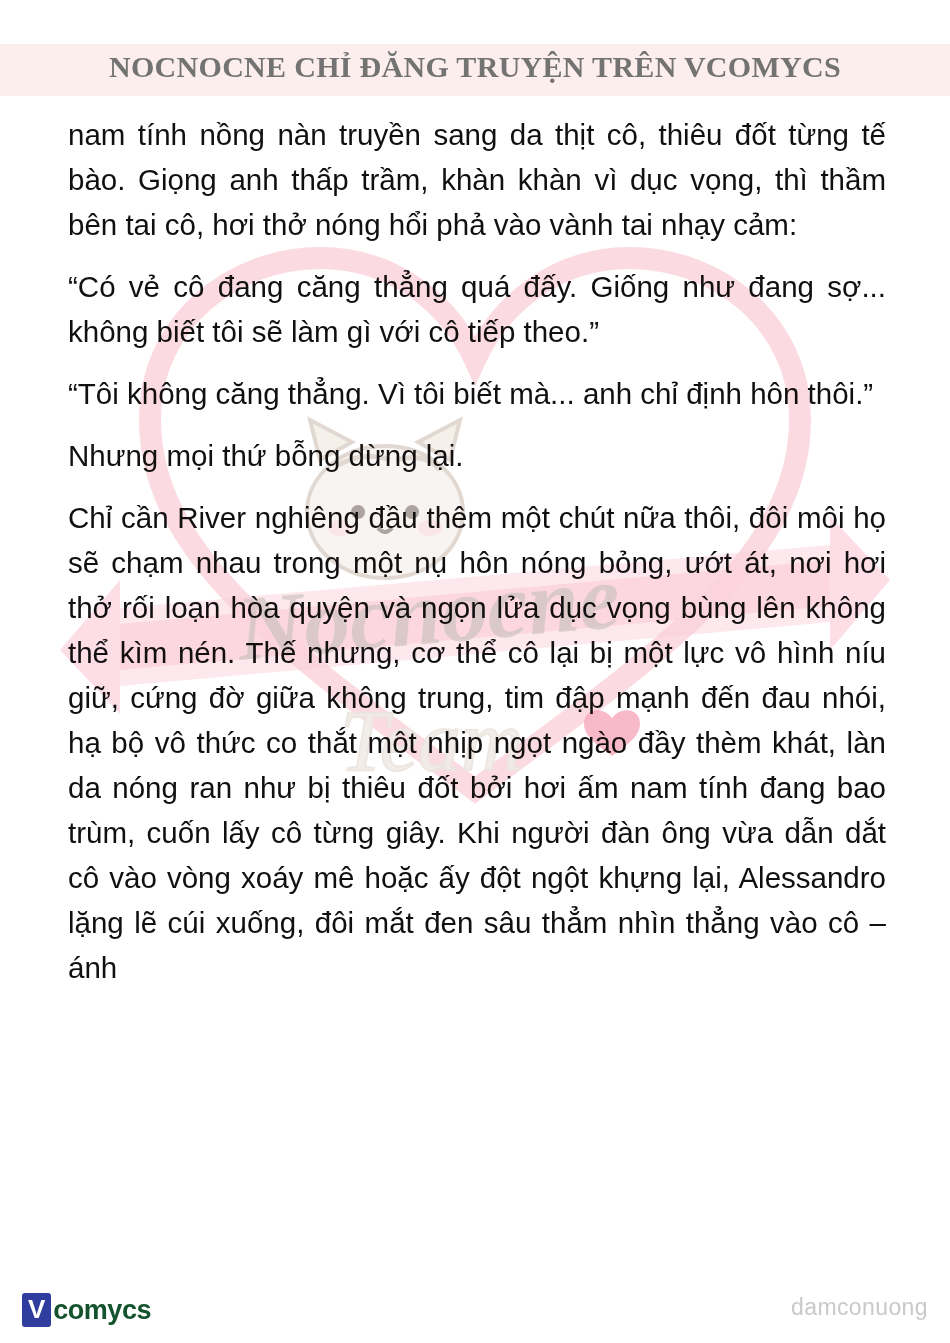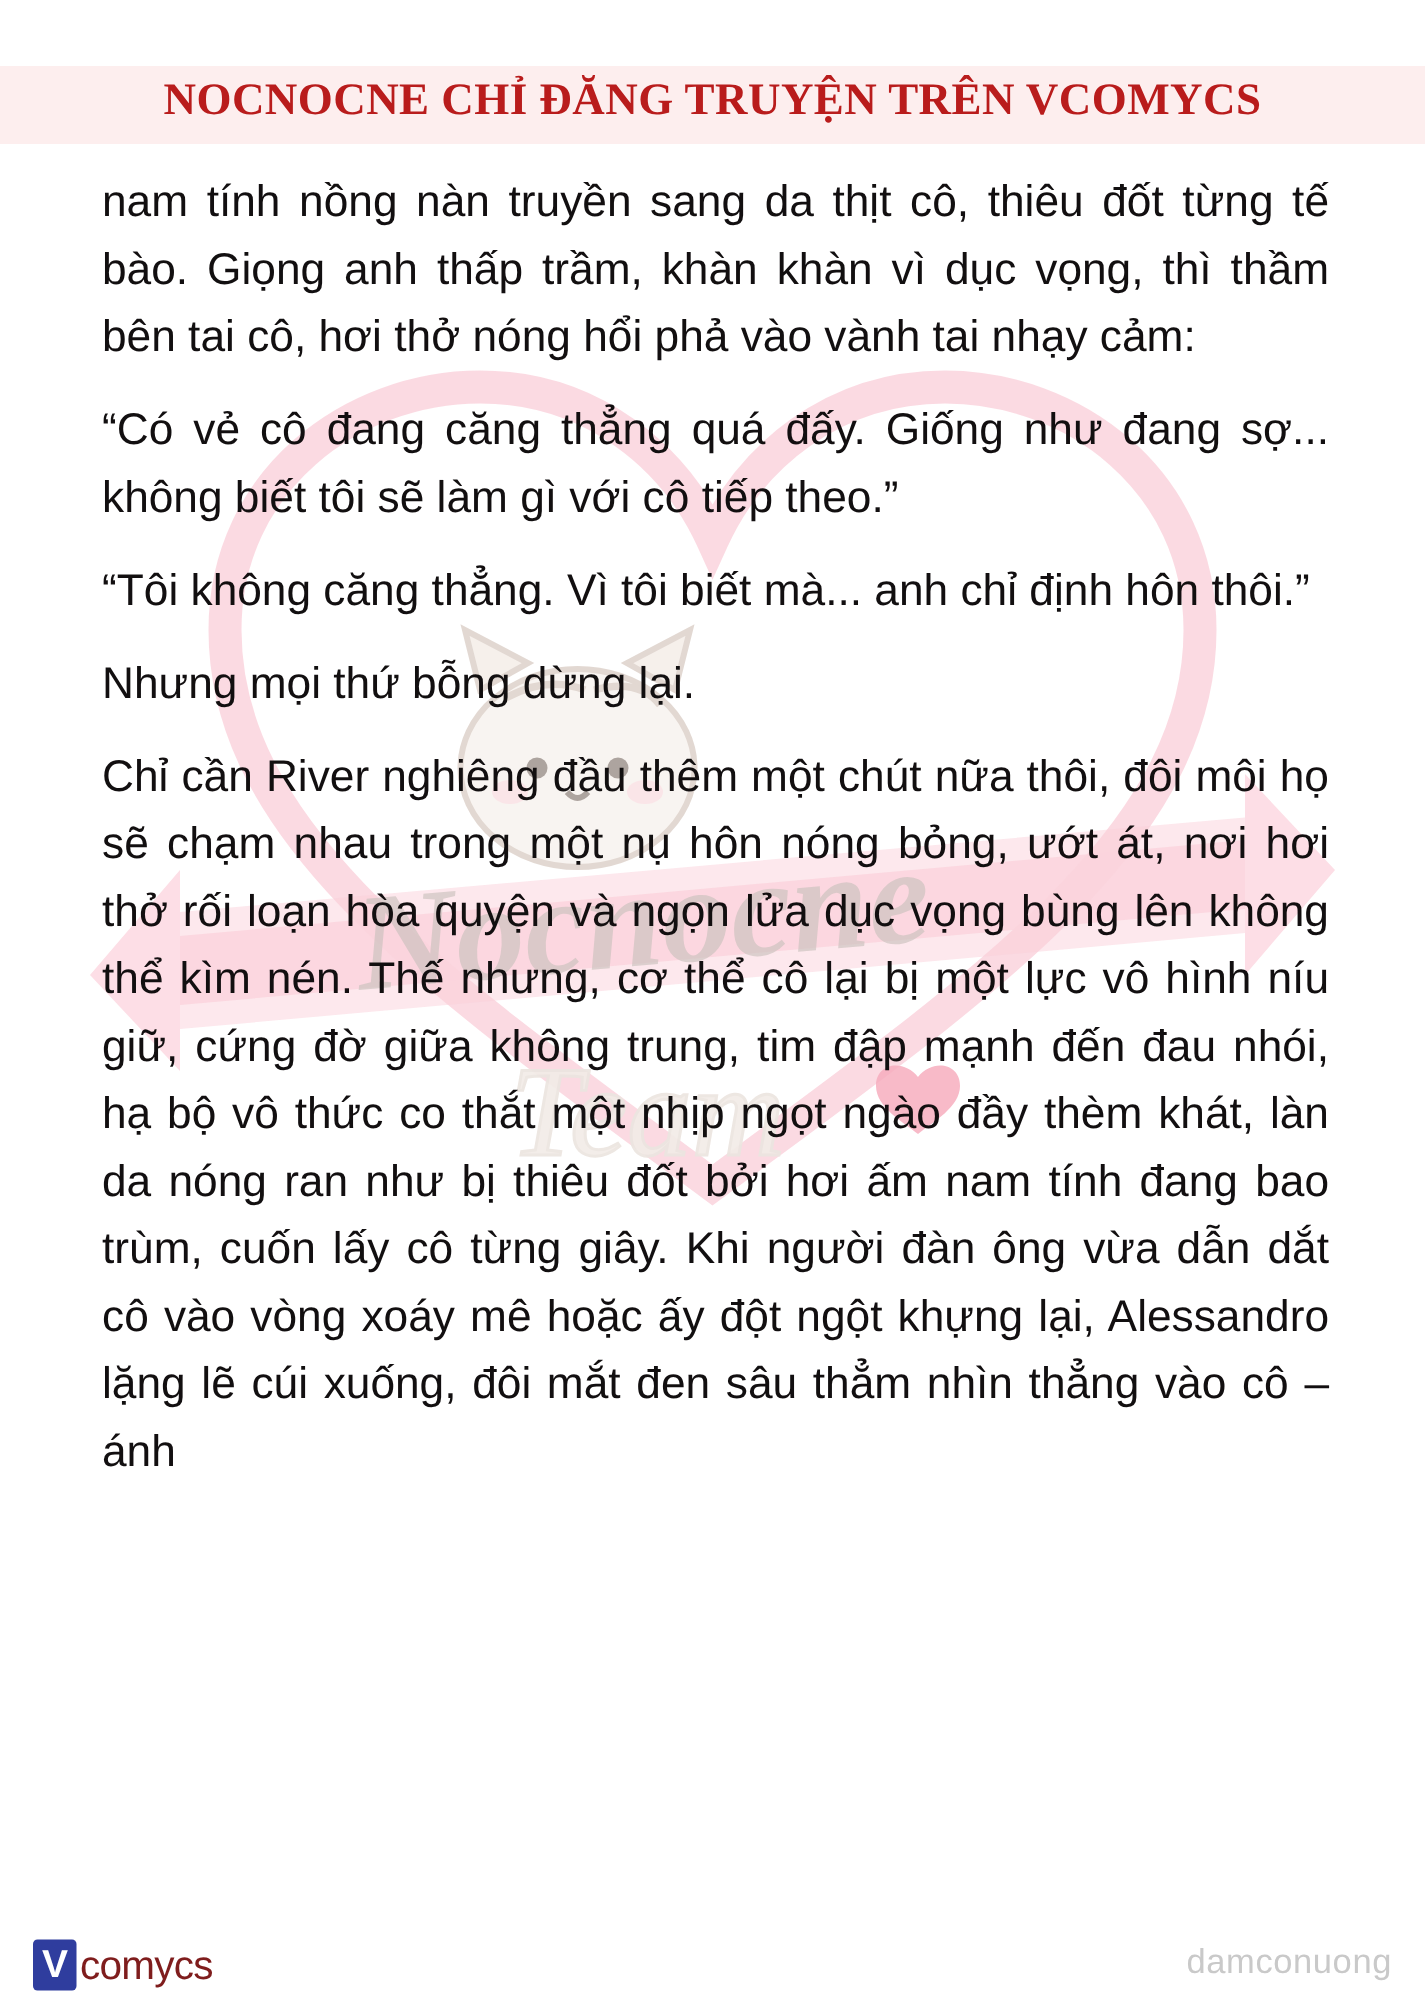--- a/index.html
+++ b/index.html
@@ -45,21 +45,21 @@
   .header-title {
     position: absolute;
     left: 0;
     top: 50px;
     width: 950px;
     text-align: center;
     font-family: "Liberation Serif", serif;
     font-weight: bold;
     font-size: 30px;
     letter-spacing: 0.3px;
-    color: #b91c1c;
+    color: #737373;
     z-index: 3;
     white-space: nowrap;
   }
 
   
   .content {
     position: absolute;
     left: 68px;
     top: 112px;
     width: 818px;
@@ -101,23 +101,23 @@
     font-family: "Liberation Sans", sans-serif;
     font-weight: bold;
     font-size: 26px;
     line-height: 30px;
     padding: 1px 6px 3px 6px;
     border-radius: 3px;
     margin-right: 2px;
   }
   .footer-logo .word {
     font-family: "Liberation Sans", sans-serif;
-    font-weight: normal;
+    font-weight: bold;
     font-size: 27px;
-    color: #7f1d1d;
+    color: #14532d;
     letter-spacing: -0.5px;
   }
   .footer-right {
     position: absolute;
     right: 22px;
     bottom: 22px;
     font-family: "Liberation Sans", sans-serif;
     font-size: 23px;
     color: #c9c9c9;
     letter-spacing: 0.4px;

